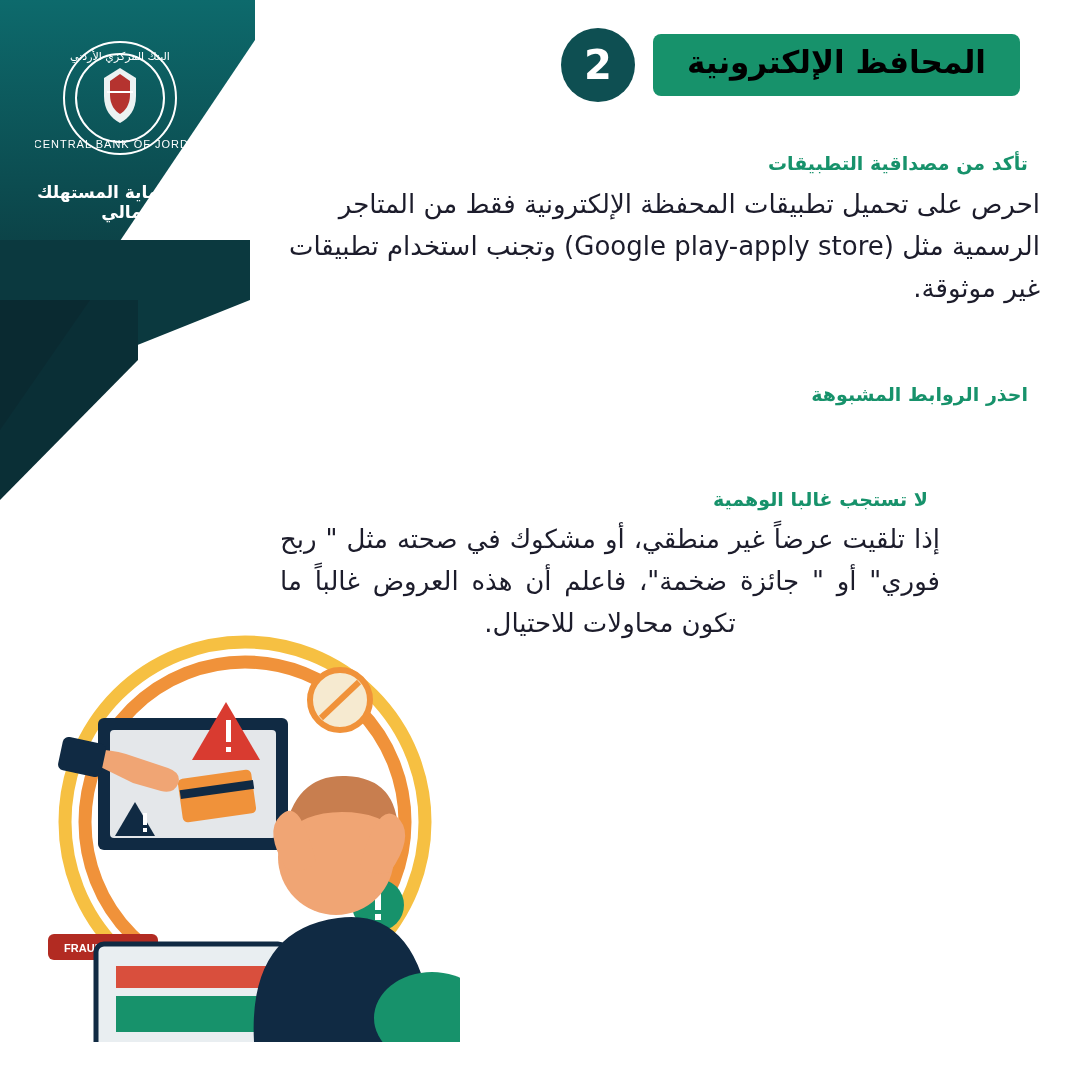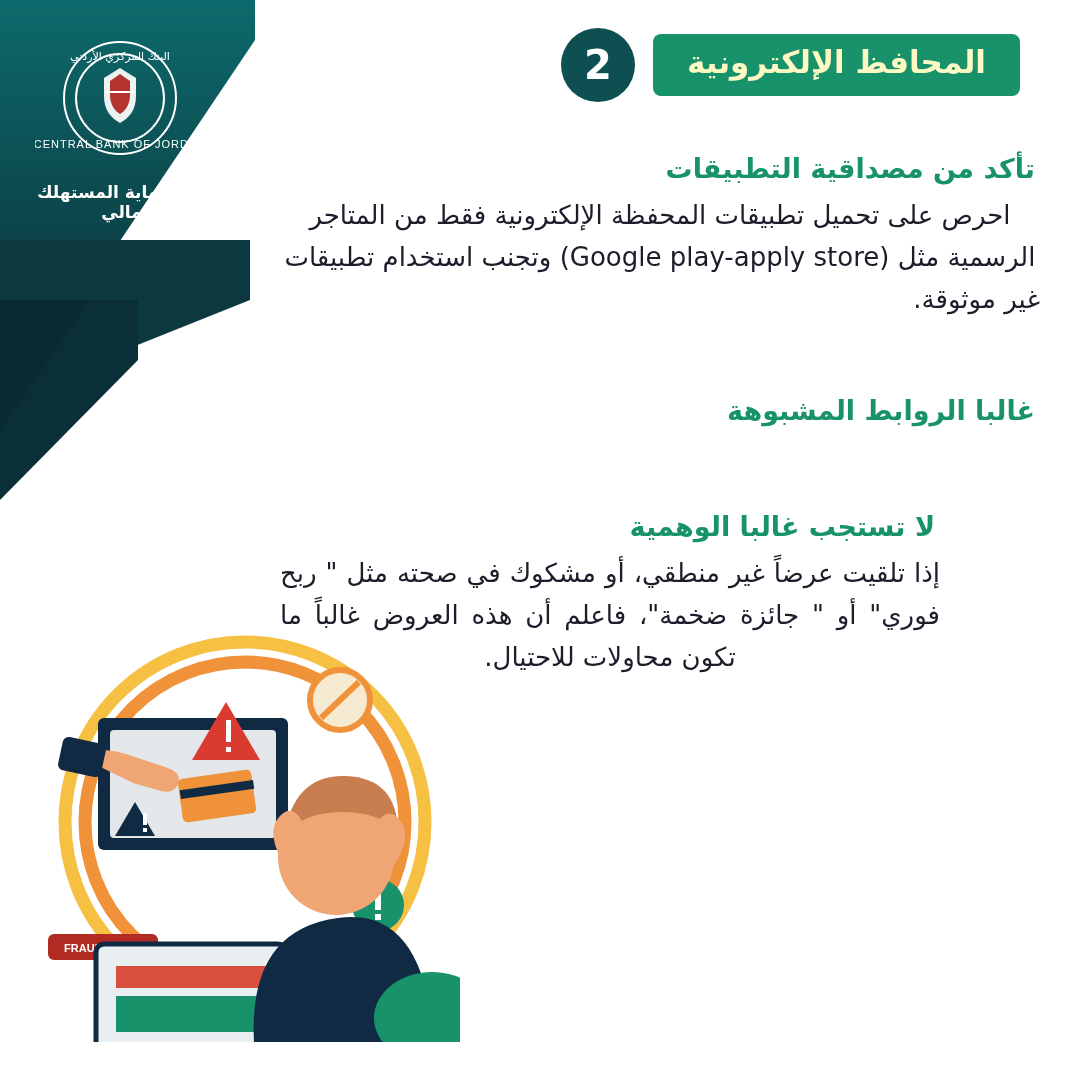--- a/index.html
+++ b/index.html
@@ -51,21 +51,21 @@
     position: absolute;
     top: 28px;
     right: 60px;
     display: flex;
     flex-direction: row;
     align-items: center;
     gap: 18px;
   }
   .title-pill {
     background: #17926b;
-    color: #fef9c3;
+    color: #000000;
     font-size: 31px;
     font-weight: bold;
     padding: 10px 34px 14px 34px;
     border-radius: 8px;
     line-height: 1.2;
     white-space: nowrap;
   }
   .step-badge {
     width: 74px;
     height: 74px;
@@ -87,36 +87,36 @@
     right: 0;
     width: 800px;
     padding-left: 0;
     padding-right: 40px;
     box-sizing: border-box;
     direction: rtl;
   }
   .section { margin-bottom: 42px; }
   .section-title {
     color: #17926b;
-    font-size: 27px;
-    font-weight: bold;
-    margin: 0 5px 6px 0;
+    font-size: 19px;
+    font-weight: bold;
+    margin: 0 12px 6px 0;
     text-align: right;
     line-height: 1.4;
   }
   .section-body {
     color: #1c1c2b;
     font-size: 26px;
     line-height: 1.62;
     margin: 0;
     text-align: justify;
     text-align-last: justify;
   }
   .sec-1 { margin-top: 0; }
-  .sec-1 .section-body { text-align: center; text-align-last: right; }
+  .sec-1 .section-body { text-align: right; text-align-last: right; }
   .sec-2 { margin-top: 72px; }
   .sec-3 { margin-top: 78px; width: 660px; margin-right: auto; }
   .sec-3 .section-body { text-align: justify; text-align-last: center; }
 
   
   .illustration {
     position: absolute;
     left: 40px;
     bottom: 38px;
     width: 420px;
@@ -174,21 +174,21 @@
 </div>
 
 <div class="content">
 
   <div class="section sec-1">
     <h2 class="section-title">تأكد من مصداقية التطبيقات</h2>
     <p class="section-body">احرص على تحميل تطبيقات المحفظة الإلكترونية فقط من المتاجر الرسمية مثل (Google play-apply store) وتجنب استخدام تطبيقات غير موثوقة.</p>
   </div>
 
   <div class="section sec-2">
-    <h2 class="section-title">غالبا الروابط المشبوهة</h2>
+    <h2 class="section-title">احذر الروابط المشبوهة</h2>
   </div>
 
   <div class="section sec-3">
     <h2 class="section-title">لا تستجب غالبا الوهمية</h2>
     <p class="section-body">إذا تلقيت عرضاً غير منطقي، أو مشكوك في صحته مثل " ربح فوري" أو " جائزة ضخمة"، فاعلم أن هذه العروض غالباً ما تكون محاولات للاحتيال.</p>
   </div>
 
 </div>
 
 <div class="illustration">

